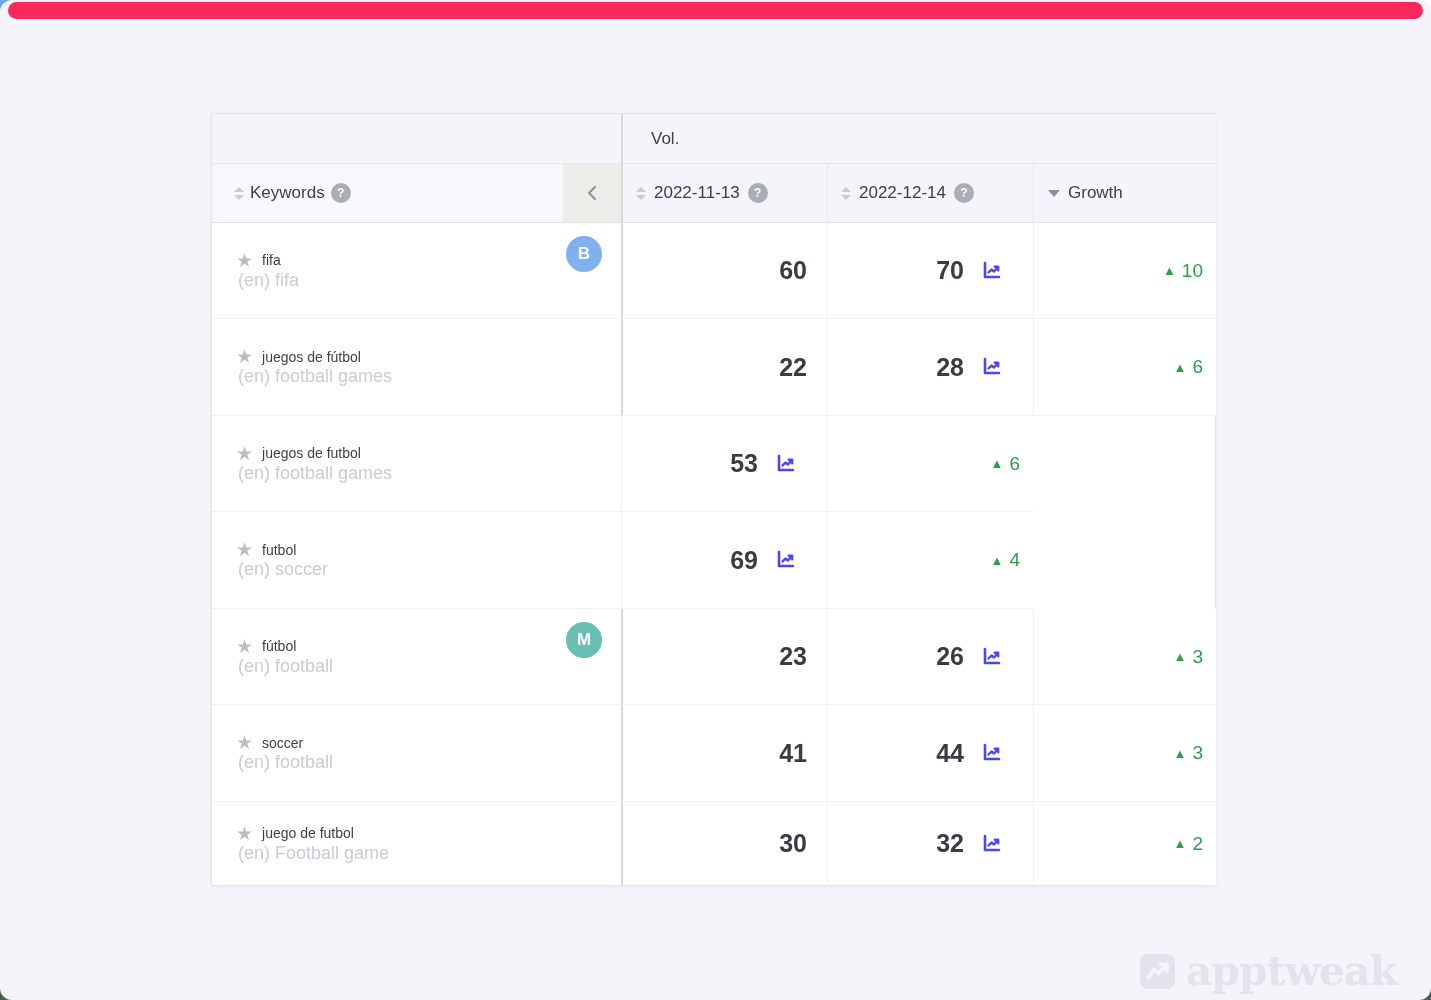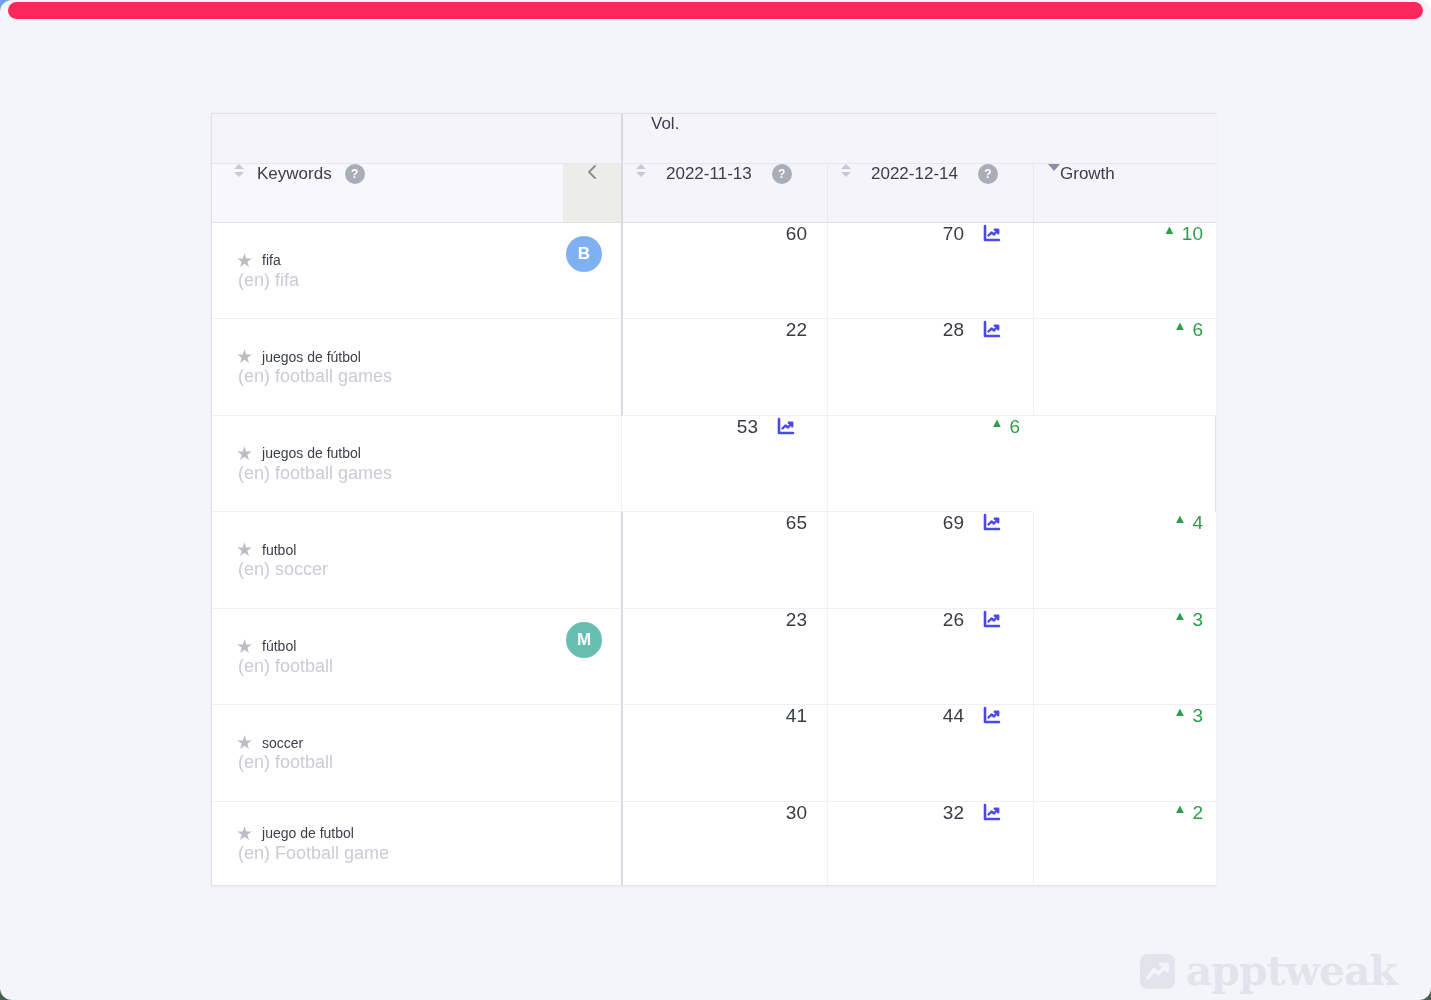--- a/index.html
+++ b/index.html
@@ -25,36 +25,36 @@
 
   
   .kw-table{
     position:absolute;left:211px;top:113px;width:1005px;height:773px;
     background:#ffffff;border:1px solid #E2E2EA;box-sizing:border-box;
     display:grid;
     grid-template-columns:351px 58px 206px 206px 183px;
     grid-template-rows:50px 59px 96px 97px 96px 97px 96px 97px 1fr;
     box-shadow:0 1px 3px rgba(40,40,80,0.05);
   }
-  .cell{box-sizing:border-box;display:flex;align-items:flex-start;}
+  .cell{box-sizing:border-box;display:flex;align-items:center;}
 
   
   .gh-left{grid-column:span 2;background:#F4F4FA;border-bottom:1px solid #E7E7EF;}
   .gh-right{grid-column:span 3;background:#F4F4FA;border-bottom:1px solid #E7E7EF;
     border-left:2px solid #D8D8E0;padding-left:28px;
     font-size:17px;color:#3A3F4A;}
 
   
-  .h-key{background:#F8F8FC;border-bottom:1px solid #E2E2EA;padding-left:22px;gap:13px;cursor:pointer;}
+  .h-key{background:#F8F8FC;border-bottom:1px solid #E2E2EA;padding-left:22px;gap:6px;cursor:pointer;}
   .h-collapse{background:#ECECE8;border-bottom:1px solid #E2E2EA;justify-content:center;cursor:pointer;}
-  .h-date{background:#F4F4FA;border-bottom:1px solid #E2E2EA;padding-left:13px;gap:20px;cursor:pointer;}
+  .h-date{background:#F4F4FA;border-bottom:1px solid #E2E2EA;padding-left:13px;gap:8px;cursor:pointer;}
   .h-d1{border-left:2px solid #D8D8E0;}
   .h-d2{border-left:1px solid #E7E7EF;}
   .h-growth{background:#F4F4FA;border-bottom:1px solid #E2E2EA;border-left:1px solid #E7E7EF;
-    padding-left:14px;cursor:pointer;}
+    padding-left:14px;gap:8px;cursor:pointer;}
   .h-label{font-size:17px;color:#3A3F4A;}
 
   .sort{display:flex;flex-direction:column;gap:3px;}
   .sort .tri-up{width:0;height:0;border-left:5px solid transparent;border-right:5px solid transparent;border-bottom:5px solid #C6CAD5;}
   .sort .tri-down{width:0;height:0;border-left:5px solid transparent;border-right:5px solid transparent;border-top:5px solid #C6CAD5;}
   .sort-desc{width:0;height:0;border-left:6px solid transparent;border-right:6px solid transparent;border-top:7px solid #8A90A3;}
 
   .help{
     width:20px;height:20px;border-radius:50%;background:#A9ADB8;color:#ffffff;
     font-size:12px;font-weight:bold;display:flex;align-items:center;justify-content:center;
@@ -72,21 +72,21 @@
     color:#fff;font-size:17px;font-weight:bold;display:flex;align-items:center;justify-content:center;}
   .badge-blue{background:#7FB1F0;}
   .badge-teal{background:#68BEB1;}
 
   .cell-v1{border-left:2px solid #D8D8E0;border-bottom:1px solid #EFEFF4;
     justify-content:flex-end;padding-right:20px;background:#fff;}
   .cell-v2{border-left:1px solid #EFEFF4;border-bottom:1px solid #EFEFF4;
     justify-content:flex-end;padding-right:30px;gap:17px;background:#fff;}
   .cell-growth{border-left:1px solid #EFEFF4;border-bottom:1px solid #EFEFF4;
     justify-content:flex-end;padding-right:13px;gap:6px;background:#fff;}
-  .num{font-size:19px;color:#383C44;}
+  .num{font-size:25px;color:#383C44;font-weight:bold;}
   .growth-tri{color:#2E9E4B;font-size:13px;line-height:1;}
   .growth-num{font-size:19px;color:#2E9E4B;}
   .row-last{border-bottom:none;}
   .chart-btn{display:flex;cursor:pointer;}
 
   
   .watermark{position:absolute;right:34px;bottom:8px;display:flex;align-items:center;gap:10px;}
   .wm-text{font-family:"DejaVu Serif", serif;font-weight:bold;font-size:41px;
     letter-spacing:-1px;color:#E3E3EB;line-height:1;}
 </style>
@@ -214,23 +214,20 @@
       <span class="growth-tri">▲</span>
       <span class="growth-num">6</span>
     </div>
 
     <div class="cell cell-key">
       <div class="kw-line1">
         <span class="star">★</span>
         <span class="kw-name">futbol</span>
       </div>
       <div class="kw-trans">(en) soccer</div>
-    </div>
-    <div class="cell cell-v1">
-      <span class="num">65</span>
     </div>
     <div class="cell cell-v2">
       <span class="num">69</span>
       <span class="chart-btn">
         <svg width="22" height="22" viewBox="0 0 22 22">
           <path d="M4 3 v14 h14" fill="none" stroke="#4B49EE" stroke-width="2.6" stroke-linecap="round" stroke-linejoin="round"></path>
           <polyline points="7.5,12.5 10.5,9.5 13,11.5 16.5,7.5" fill="none" stroke="#4B49EE" stroke-width="2.4" stroke-linecap="round" stroke-linejoin="round"></polyline>
           <polyline points="13.8,6.8 17.2,6.8 17.2,10.2" fill="none" stroke="#4B49EE" stroke-width="2.4" stroke-linecap="round" stroke-linejoin="round"></polyline>
         </svg>
       </span>

